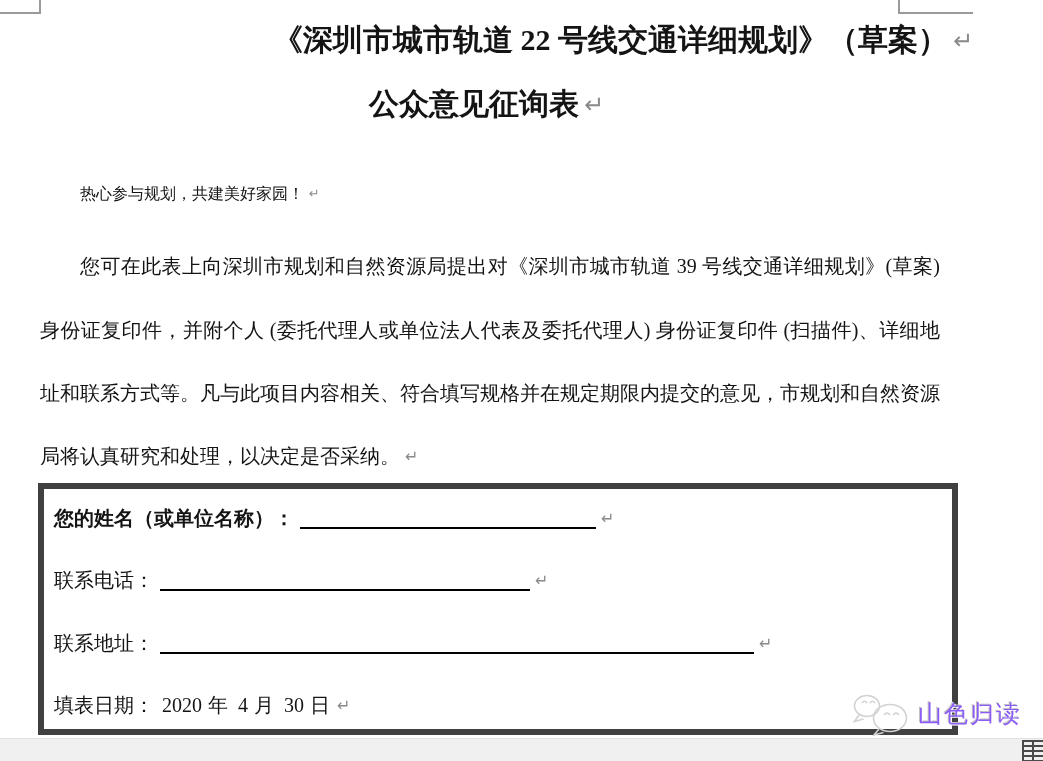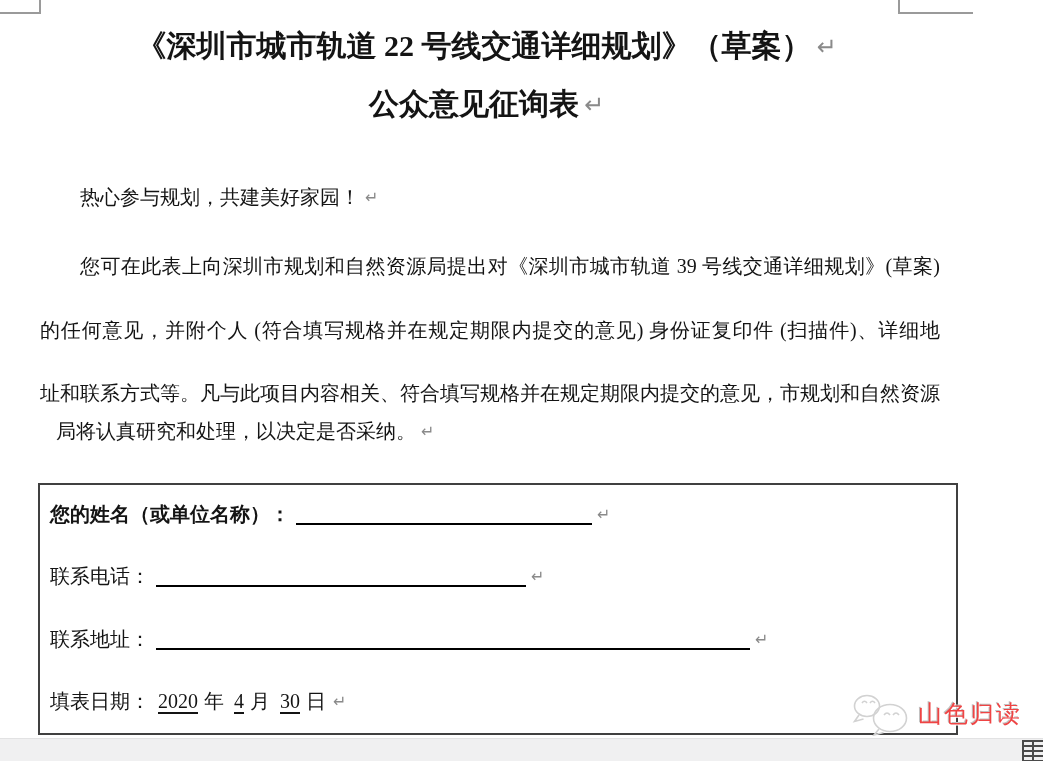--- a/index.html
+++ b/index.html
@@ -22,71 +22,71 @@
   .tl-h { left:0;  top:12px; width:41px; height:2px; }
   .tl-v { left:39px; top:0;  width:2px;  height:14px; }
   .tr-v { left:898px; top:0; width:2px;  height:14px; }
   .tr-h { left:898px; top:12px; width:75px; height:2px; }
 
   .title-line {
     position:absolute; left:0; width:973px;
     text-align:center; font-weight:bold; font-size:30px;
     white-space:nowrap;
   }
-  .title-1 { top:26px; }
+  .title-1 { top:20px;text-align:right; }
   .title-2 { top:84px; }
 
   .pilcrow {
     color:#8a8a8a; font-family:"DejaVu Sans", sans-serif;
     font-size:0.8em; font-weight:normal; margin-left:5px;
     vertical-align:1px;
   }
 
   .intro {
     position:absolute; left:40px; top:184px;
-    font-size:20px; white-space:nowrap; text-indent:40px;
+    font-size:16px; white-space:nowrap; text-indent:40px;
   }
   .body-line {
     position:absolute; left:40px; width:900px;
     font-size:20px; white-space:nowrap;
     text-align:justify; text-align-last:justify;
   }
   .bl-1 { top:253px; text-indent:40px; }
   .bl-2 { top:317px; }
   .bl-3 { top:380px; }
-  .bl-4 { top:418px; text-align-last:left;margin-left:16px; }
+  .bl-4 { top:443px; text-align-last:left; }
 
   .form-box {
     position:absolute; left:38px; top:483px;
     width:920px; height:252px;
-    border:2px solid #404040;
+    border:6px solid #404040;
   }
   .form-row { position:absolute; left:10px; font-size:20px; white-space:nowrap; }
   .row-name    { top:16px; font-weight:bold; }
   .row-phone   { top:78px; }
   .row-address { top:141px; }
   .row-date    { top:203px; }
   .fill-line {
     display:inline-block; height:20px;
     border-bottom:2px solid #000000;
     vertical-align:-4px; margin-left:6px;
   }
   .w-name    { width:296px; }
   .w-phone   { width:370px; }
   .w-address { width:594px; }
   .date-val {
-    text-decoration:underline; text-underline-offset:4px;
+    text-underline-offset:4px;
     margin:0 6px 8px 8px;
   }
   .date-unit { margin-right:2px; }
 
   .watermark {
     position:absolute; left:850px; top:692px; z-index:3;
     display:flex; align-items:center;
-    color:#ef4444;
+    color:#8b5cf6;
     text-shadow:1px 1px 0 #ffffff, -1px -1px 0 #c2c2c2;
     font-size:24px; letter-spacing:2px;
     font-family:"Liberation Sans", sans-serif;
     background:transparent;
   }
   .watermark svg { margin-right:6px; }
 
   .corner-glyph {
     position:absolute; right:-3px; bottom:-3px;
     width:24px; height:24px; z-index:4;
@@ -104,21 +104,21 @@
   <div class="mark tl-v"></div>
   <div class="mark tr-v"></div>
   <div class="mark tr-h"></div>
 
   <div class="title-line title-1"><span>《深圳市城市轨道 22 号线交通详细规划》（草案）</span><span class="pilcrow">↵</span></div>
   <div class="title-line title-2"><span>公众意见征询表</span><span class="pilcrow">↵</span></div>
 
   <div class="intro"><span>热心参与规划，共建美好家园！</span><span class="pilcrow">↵</span></div>
 
   <div class="body-line bl-1"><span>您可在此表上向深圳市规划和自然资源局提出对《深圳市城市轨道 39 号线交通详细规划》(草案)</span></div>
-  <div class="body-line bl-2"><span>的任何意见，并附个人 (符合填写规格并在规定期限内提交的意见) 身份证复印件 (扫描件)、详细地</span></div>
+  <div class="body-line bl-2"><span>身份证复印件，并附个人 (委托代理人或单位法人代表及委托代理人) 身份证复印件 (扫描件)、详细地</span></div>
   <div class="body-line bl-3"><span>址和联系方式等。凡与此项目内容相关、符合填写规格并在规定期限内提交的意见，市规划和自然资源</span></div>
   <div class="body-line bl-4"><span>局将认真研究和处理，以决定是否采纳。</span><span class="pilcrow">↵</span></div>
 
   <div class="form-box">
 
     <div class="form-row row-name">
       <span>您的姓名（或单位名称）：</span><span class="fill-line w-name"></span><span class="pilcrow">↵</span>
     </div>
 
     <div class="form-row row-phone">

